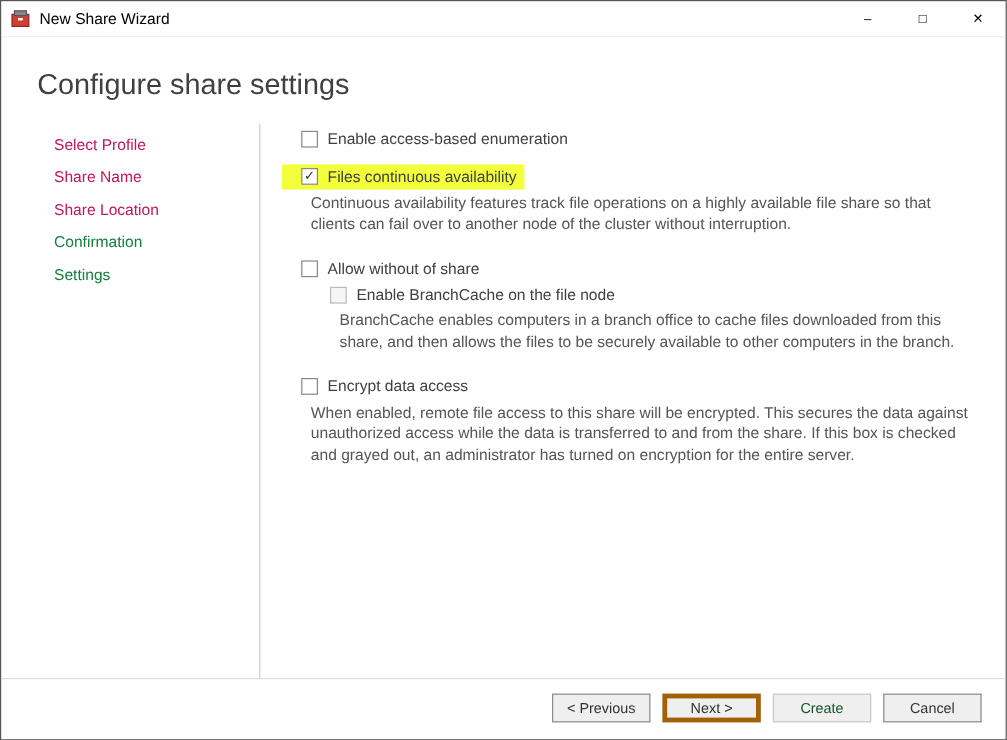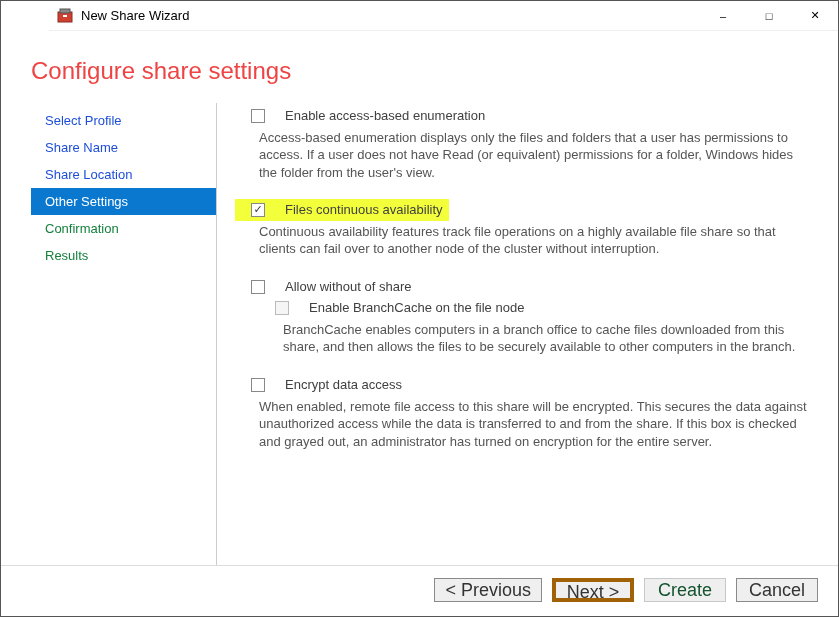--- a/index.html
+++ b/index.html
@@ -14,21 +14,20 @@
     display: flex;
     flex-direction: column;
   }
   
   .titlebar {
     height: 30px;
     display: flex;
     align-items: center;
     padding: 0 0 0 8px;
     border-bottom: 1px solid #eee;
-    margin-left: 48px;
   }
   .titlebar .app-icon {
     width: 16px; height: 16px;
     margin-right: 8px;
     display:flex; align-items:center; justify-content:center;
   }
   .titlebar .title { flex: 0 0 auto; color:#000; }
   .titlebar .spacer { flex: 1; }
   .win-controls { display: flex; height: 100%; }
   .win-btn {
@@ -36,37 +35,37 @@
     display: flex; align-items: center; justify-content: center;
     font-family: "Segoe UI Symbol", sans-serif;
     font-size: 11px;
     color: #000;
   }
   
   .heading {
     padding: 26px 0 18px 30px;
     font-size: 24px;
     font-weight: 400;
-    color: #ef4444;
+    color: #404040;
   }
   
   .body-row {
     flex: 1;
     display: flex;
     padding: 0 20px 0 30px;
     overflow:hidden;
   }
   .sidebar {
     width: 185px;
     flex: 0 0 185px;
     padding-top: 4px;
   }
   .side-item {
     padding: 6px 12px 6px 14px;
-    color: #1d4ed8;
+    color: #be185d;
     cursor: pointer;
     font-size: 13px;
   }
   .side-item.active {
     background: #0a78cf;
     color: #fff;
   }
   .side-item.disabled {
     color: #15803d;
     cursor: default;
@@ -79,21 +78,21 @@
   .content {
     flex: 1;
     padding: 2px 6px 0 0;
     color: #404040;
     line-height: 1.35;
   }
   .opt-block { margin-bottom: 10px; }
   .opt-row {
     display: flex;
     align-items: center;
-    gap: 20px;
+    gap: 8px;
     padding: 2px 16px;
   }
   .opt-row.highlighted {
     background: #f3ff3a;
     display: inline-flex;
     padding-right: 6px;
   }
   .opt-desc {
     padding: 2px 0 8px 24px;
     color: #555;
@@ -116,21 +115,21 @@
     display: flex;
     justify-content: flex-end;
     gap: 10px;
   }
   .btn {
     min-width: 82px;
     height: 24px;
     border: 1px solid #8a8a8a;
     background: #efefef;
     font-family: inherit;
-    font-size: 18px;
+    font-size: 12px;
     color: #333;
     padding: 0 10px;
     cursor: pointer;
   }
   .btn.primary { border: 4px solid #a16207; }
   .btn.disabled { color:#14532d; border-color:#c8c8c8; cursor:default; }
 </style>
 </head>
 <body>
 
@@ -151,35 +150,33 @@
   </div>
 </div>
 
 <div class="heading">Configure share settings</div>
 
 <div class="body-row">
   <div class="sidebar">
     <div class="side-item">Select Profile</div>
     <div class="side-item">Share Name</div>
     <div class="side-item">Share Location</div>
-    <div class="side-item active">Other Settings</div>
     <div class="side-item disabled">Confirmation</div>
-    <div class="side-item disabled">Results</div>
+    <div class="side-item disabled">Settings</div>
   </div>
 
   <div class="divider"></div>
 
   <div class="content">
 
     <div class="opt-block">
       <div class="opt-row">
         <span class="chk"></span>
         <span>Enable access-based enumeration</span>
       </div>
-      <div class="opt-desc">Access-based enumeration displays only the files and folders that a user has permissions to access. If a user does not have Read (or equivalent) permissions for a folder, Windows hides the folder from the user's view.</div>
     </div>
 
     <div class="opt-block">
       <div class="opt-row highlighted">
         <span class="chk">✓</span>
         <span>Files continuous availability</span>
       </div>
       <div class="opt-desc">Continuous availability features track file operations on a highly available file share so that clients can fail over to another node of the cluster without interruption.</div>
     </div>
 

